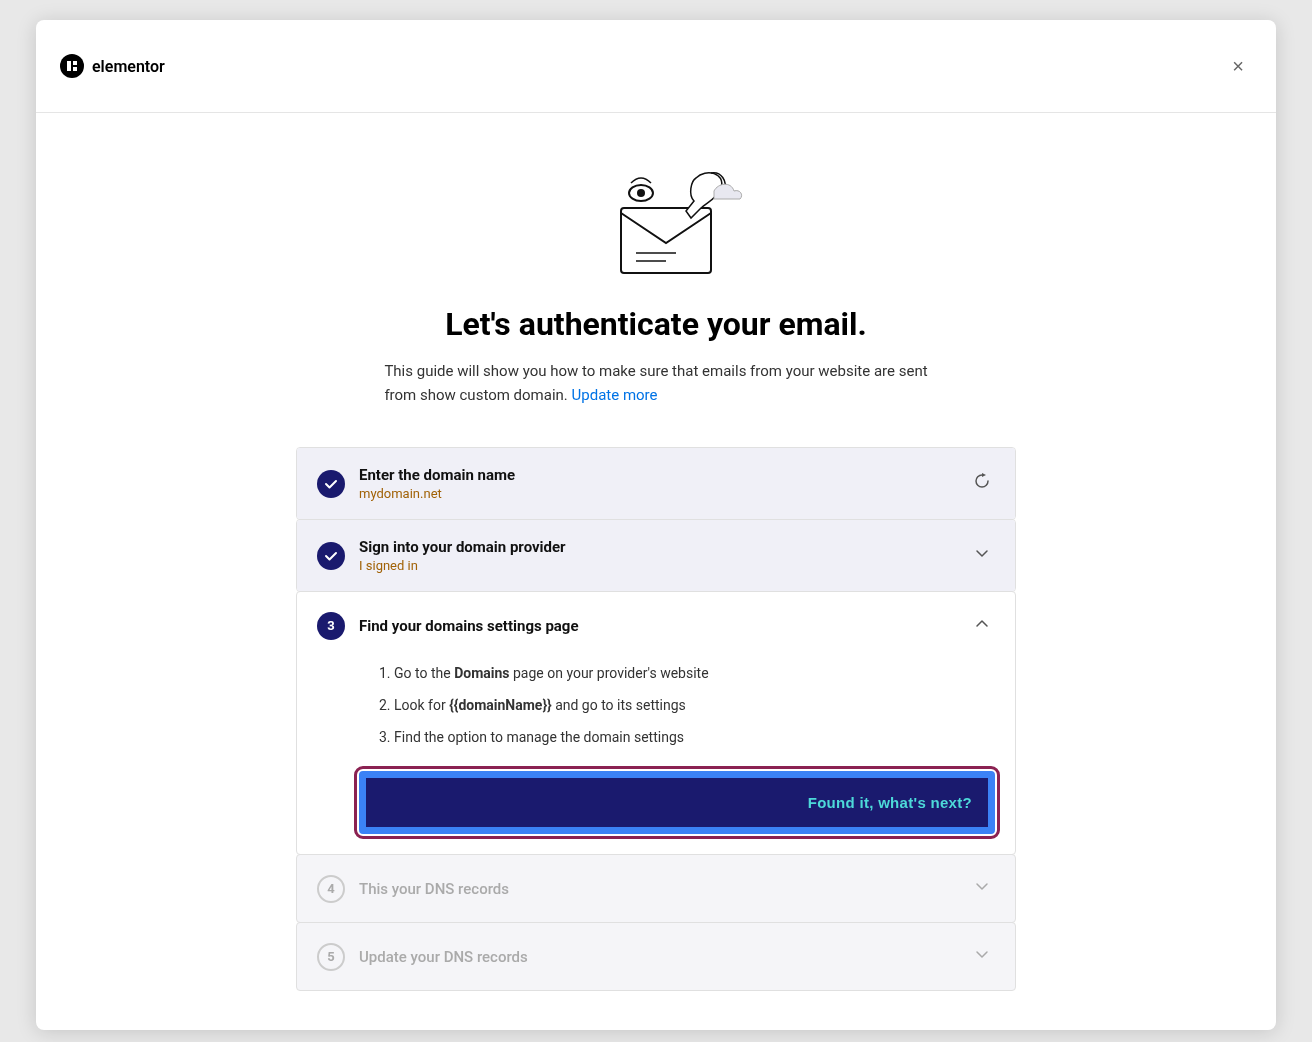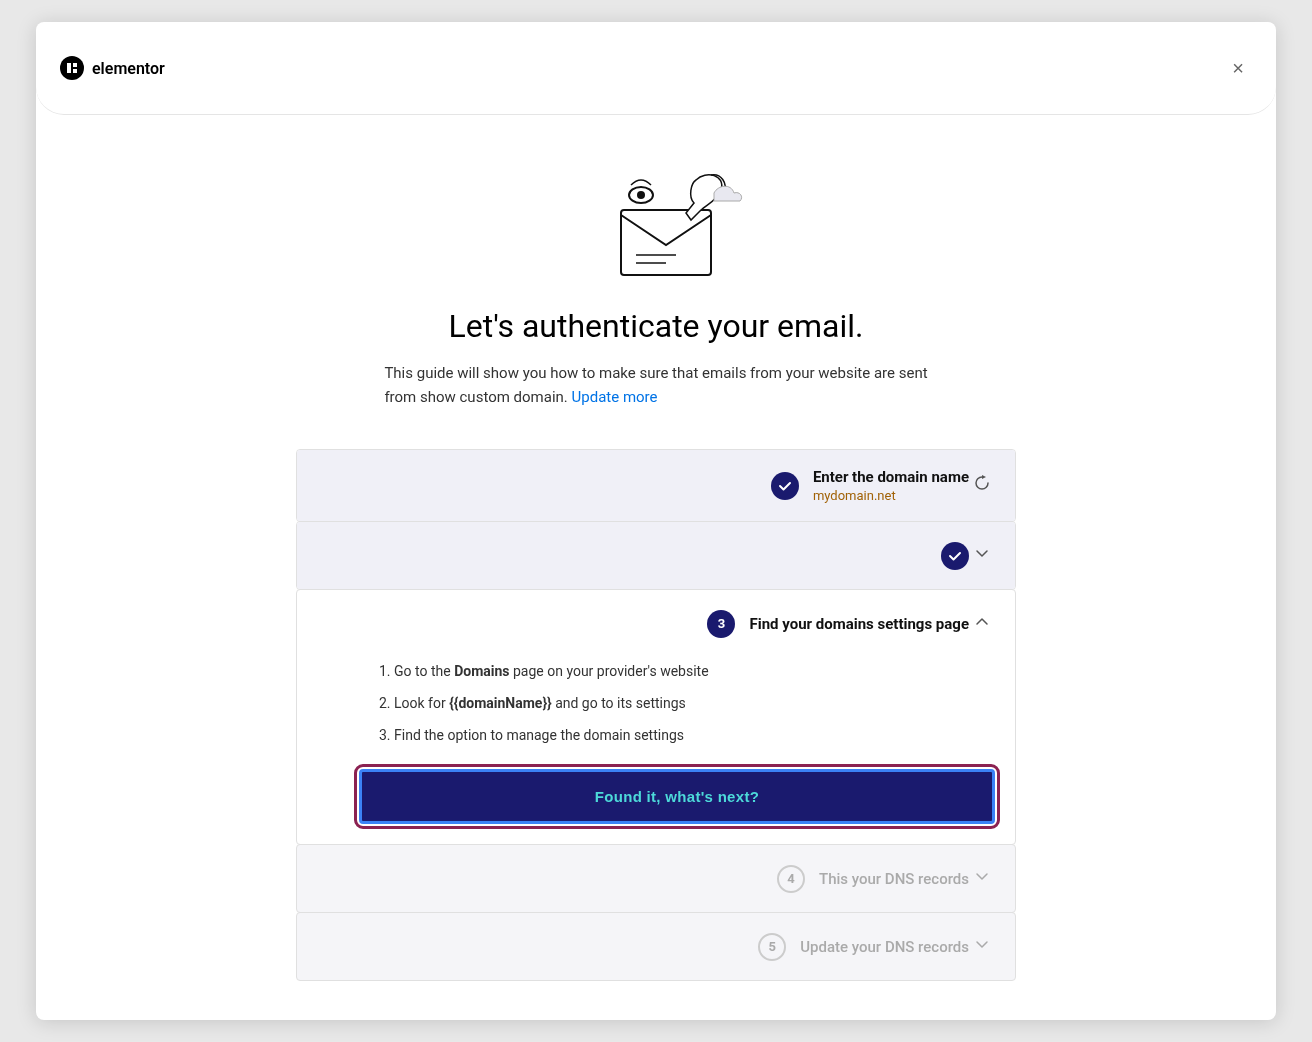--- a/index.html
+++ b/index.html
@@ -21,21 +21,20 @@
       position: relative;
       overflow: hidden;
       box-shadow: 0 2px 20px rgba(0,0,0,0.15);
     }
     .modal-header {
       display: flex;
       align-items: center;
       justify-content: space-between;
       padding: 32px 24px;
       border-bottom: 1px solid #e5e5e5;
-      border-radius: 28px;
     }
     .logo-area {
       display: flex;
       align-items: center;
       gap: 8px;
     }
     .logo-icon {
       width: 24px;
       height: 24px;
       background: #000;
@@ -67,21 +66,21 @@
       flex-direction: column;
       align-items: center;
     }
     .illustration {
       width: 180px;
       height: 120px;
       margin-bottom: 32px;
     }
     .main-title {
       font-size: 32px;
-      font-weight: 400;
+      font-weight: 700;
       color: #000;
       text-align: right;
       margin-bottom: 16px;
     }
     .subtitle {
       font-size: 15px;
       color: #333;
       text-align: left;
       line-height: 1.6;
       max-width: 600px;
@@ -103,21 +102,21 @@
       overflow: hidden;
     }
     .step-item.active {
       background: #ffffff;
       border: 1px solid #e0e0e0;
     }
     .step-header {
       display: flex;
       align-items: center;
       padding: 18px 20px;
-      justify-content: flex-end;
+      justify-content: space-between;
     }
     .step-left {
       display: flex;
       align-items: center;
       gap: 14px;
     }
     .step-icon-check {
       width: 28px;
       height: 28px;
       background: #1a1a6e;
@@ -195,27 +194,27 @@
       margin-bottom: 4px;
     }
     .step-instructions strong {
       font-weight: 700;
     }
     .found-it-btn {
       display: block;
       width: 100%;
       background: #1a1a6e;
       color: #4dd9d9;
-      border: 3px solid #3b82f6;
+      border: 7px solid #3b82f6;
       border-radius: 4px;
       padding: 16px;
       font-size: 15px;
       font-weight: 600;
       cursor: pointer;
-      text-align: center;
+      text-align: right;
       letter-spacing: 0.02em;
       outline: 3px solid #8b2252;
       outline-offset: 2px;
     }
     .step-item.completed .step-header {
       background: #f0f0f7;
     }
   </style>
 </head>
 <body>
@@ -292,20 +291,24 @@
       </div>
 
       <div class="step-item completed">
         <div class="step-header">
           <div class="step-left">
             <div class="step-icon-check">
               <svg viewBox="0 0 14 14" fill="none">
                 <path d="M2 7 L5.5 10.5 L12 4" stroke="white" stroke-width="2" stroke-linecap="round" stroke-linejoin="round"></path>
               </svg>
             </div>
+            <div class="step-title-group">
+              <span class="step-title">Sign into your domain provider</span>
+              <span class="step-subtitle">I signed in</span>
+            </div>
           </div>
           <button class="step-toggle">
             <svg width="18" height="18" viewBox="0 0 18 18" fill="none">
               <path d="M4 7 L9 12 L14 7" stroke="#555" stroke-width="1.5" stroke-linecap="round" stroke-linejoin="round"></path>
             </svg>
           </button>
         </div>
       </div>
 
       <div class="step-item active">

